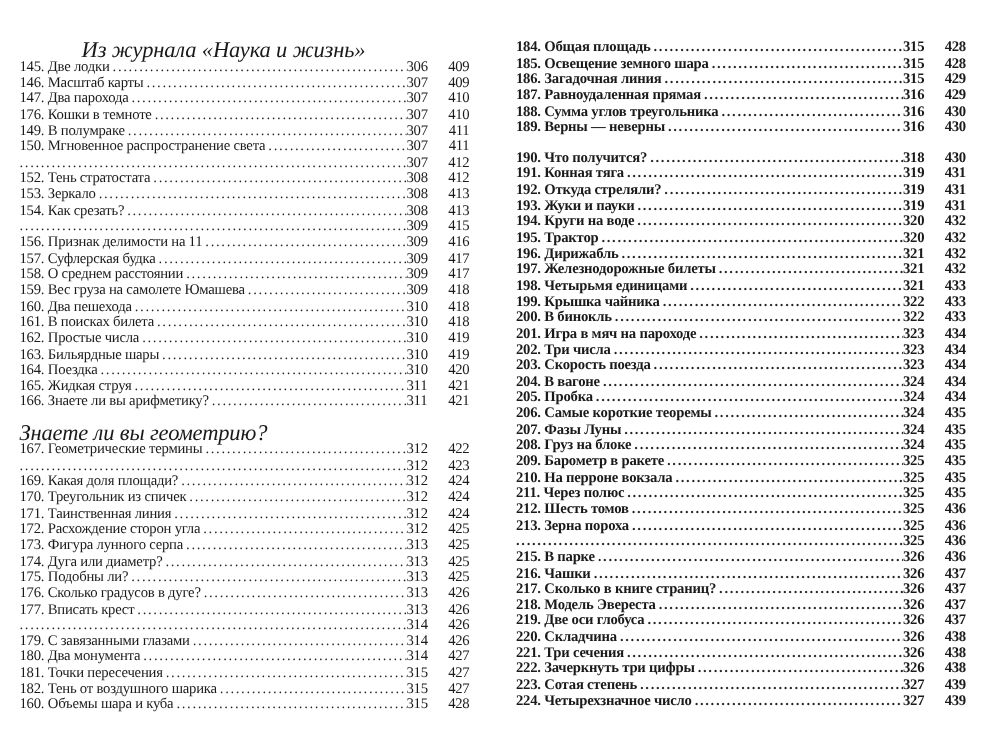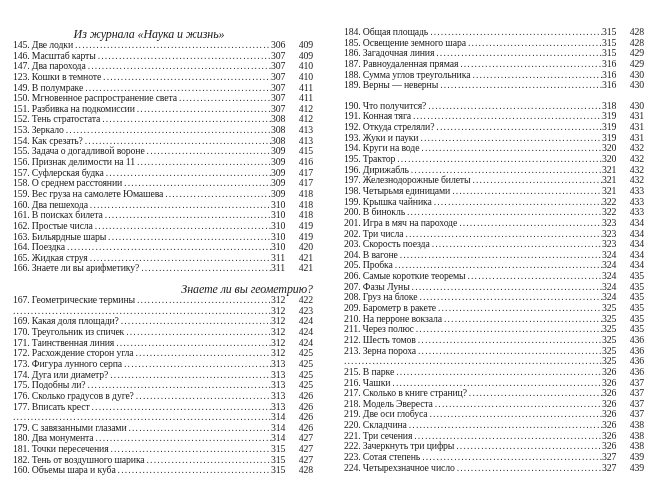--- a/index.html
+++ b/index.html
@@ -6,29 +6,29 @@
   body {
     width: 659px; height: 498px; overflow: hidden;
     background: #ffffff; color: #1a1a1a;
     font-family: "Liberation Serif", "DejaVu Serif", serif;
     position: relative;
   }
   .col {
     position: absolute; top: 0;
   }
   #left-col { left: 13px; width: 300px; }
-  #right-col { left: 344px; width: 300px; }
+  #right-col { left: 344px; width: 300px; font-weight: bold; }
   .heading {
     font-style: italic;
-    font-size: 12px;
+    font-size: 15px;
     height: 11px; line-height: 11px;
     letter-spacing: -0.1px;
   }
   .heading.center { text-align: center; padding-right: 28px; }
-  .heading.left { text-align: right; }
+  .heading.left { text-align: left; }
   .row {
     display: flex; align-items: baseline;
     font-size: 9.8px;
     height: 10.65px; line-height: 10.65px;
     white-space: nowrap;
     letter-spacing: -0.15px;
   }
   .row .title { flex: 0 0 auto; padding-right: 2px; }
   .row .dots {
     flex: 1 1 auto; overflow: hidden;
@@ -60,39 +60,38 @@
         <span class="p1">307</span>
         <span class="p2">409</span>
       </div>
       <div class="row">
         <span class="title">147. Два парохода</span>
         <span class="dots"></span>
         <span class="p1">307</span>
         <span class="p2">410</span>
       </div>
       <div class="row">
-        <span class="title">123. Кошки в темноте</span>
+        <span class="title">176. Кошки в темноте</span>
         <span class="dots"></span>
         <span class="p1">307</span>
         <span class="p2">410</span>
       </div>
       <div class="row">
         <span class="title">149. В полумраке</span>
         <span class="dots"></span>
         <span class="p1">307</span>
         <span class="p2">411</span>
       </div>
       <div class="row">
         <span class="title">150. Мгновенное распространение света</span>
         <span class="dots"></span>
         <span class="p1">307</span>
         <span class="p2">411</span>
       </div>
       <div class="row">
-        <span class="title">151. Разбивка на подкомиссии</span>
         <span class="dots"></span>
         <span class="p1">307</span>
         <span class="p2">412</span>
       </div>
       <div class="row">
         <span class="title">152. Тень стратостата</span>
         <span class="dots"></span>
         <span class="p1">308</span>
         <span class="p2">412</span>
       </div>
@@ -102,21 +101,20 @@
         <span class="p1">308</span>
         <span class="p2">413</span>
       </div>
       <div class="row">
         <span class="title">154. Как срезать?</span>
         <span class="dots"></span>
         <span class="p1">308</span>
         <span class="p2">413</span>
       </div>
       <div class="row">
-        <span class="title">155. Задача о догадливой вороне</span>
         <span class="dots"></span>
         <span class="p1">309</span>
         <span class="p2">415</span>
       </div>
       <div class="row">
         <span class="title">156. Признак делимости на 11</span>
         <span class="dots"></span>
         <span class="p1">309</span>
         <span class="p2">416</span>
       </div>

